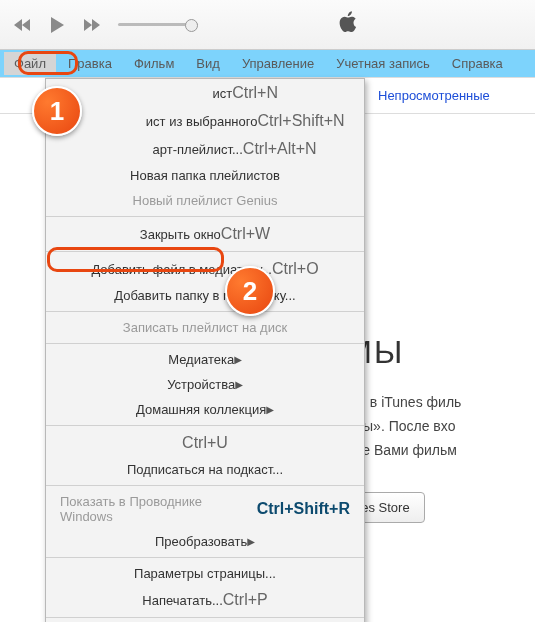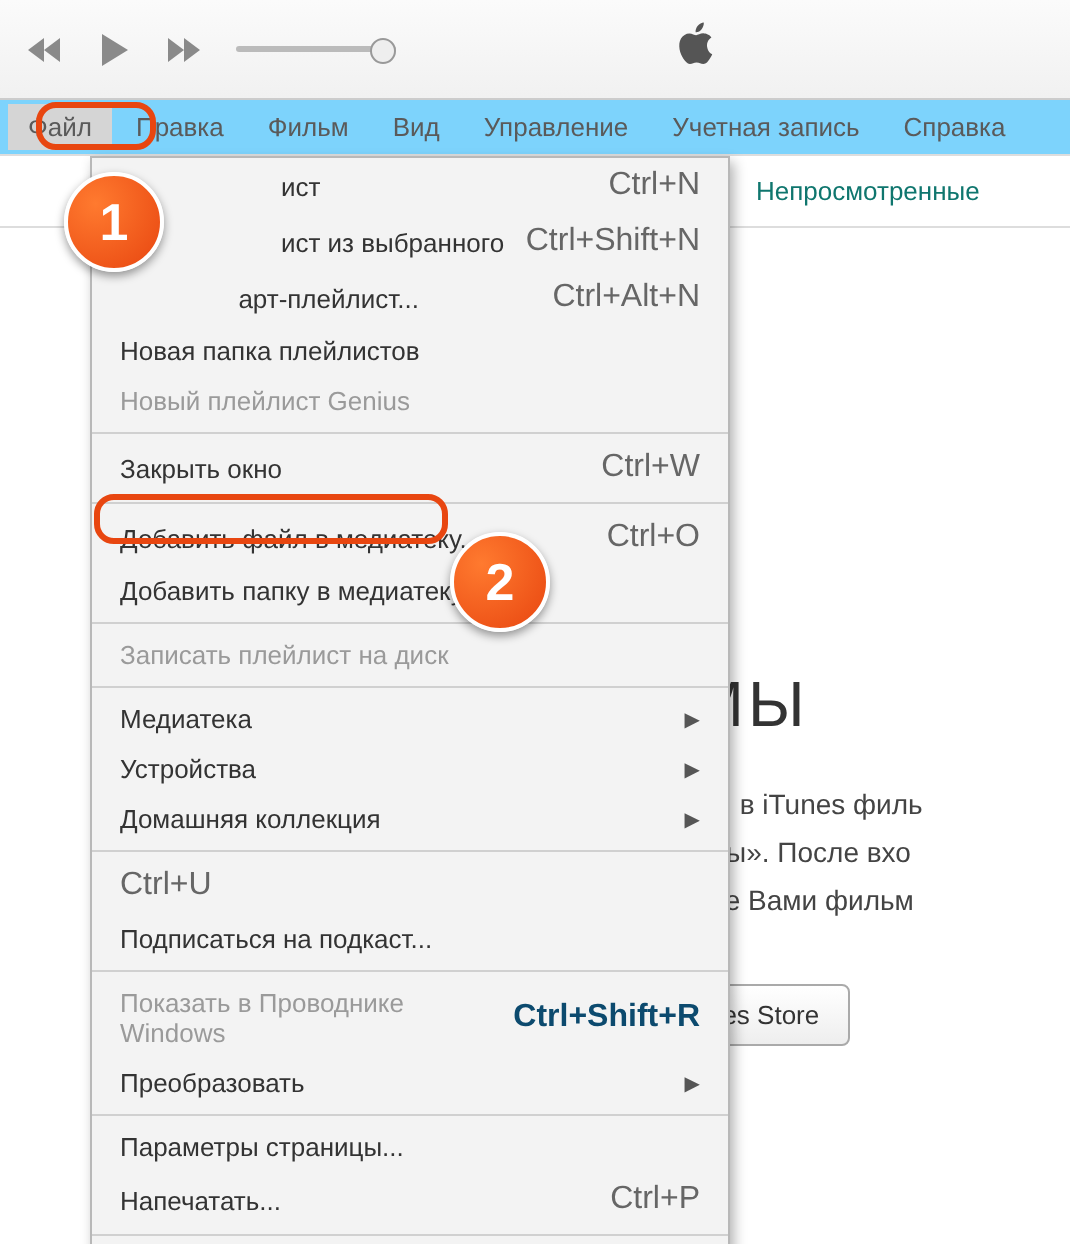--- a/index.html
+++ b/index.html
@@ -83,21 +83,21 @@
   .tabs-bar {
     height: 36px;
     display: flex;
     align-items: center;
     padding: 0 8px;
     gap: 8px;
     border-bottom: 1px solid #ddd;
   }
   .tab {
     padding: 6px 12px;
-    color: #0f766e;
+    color: #1d4ed8;
   }
   .content {
     padding: 40px 0 0 300px;
     color: #333;
   }
   .content-heading {
     font-size: 32px;
     font-weight: 400;
     letter-spacing: 2px;
     margin-bottom: 20px;
@@ -123,21 +123,21 @@
     left: 45px;
     width: 320px;
     background: #f3f3f3;
     border: 1px solid #b8b8b8;
     box-shadow: 2px 3px 6px rgba(0,0,0,0.3);
     z-index: 100;
   }
   .dd-item {
     padding: 5px 14px;
     display: flex;
-    justify-content: space-between;
+    justify-content: center;
     align-items: center;
     color: #333;
     cursor: pointer;
     font-size: 13px;
   }
   .dd-item.disabled { color: #9a9a9a; }
   .dd-item .shortcut { color: #666; font-size: 16px; }
   .dd-item.disabled .shortcut { color: #0c4a6e; font-weight: bold; }
   .dd-sep {
     height: 1px;

